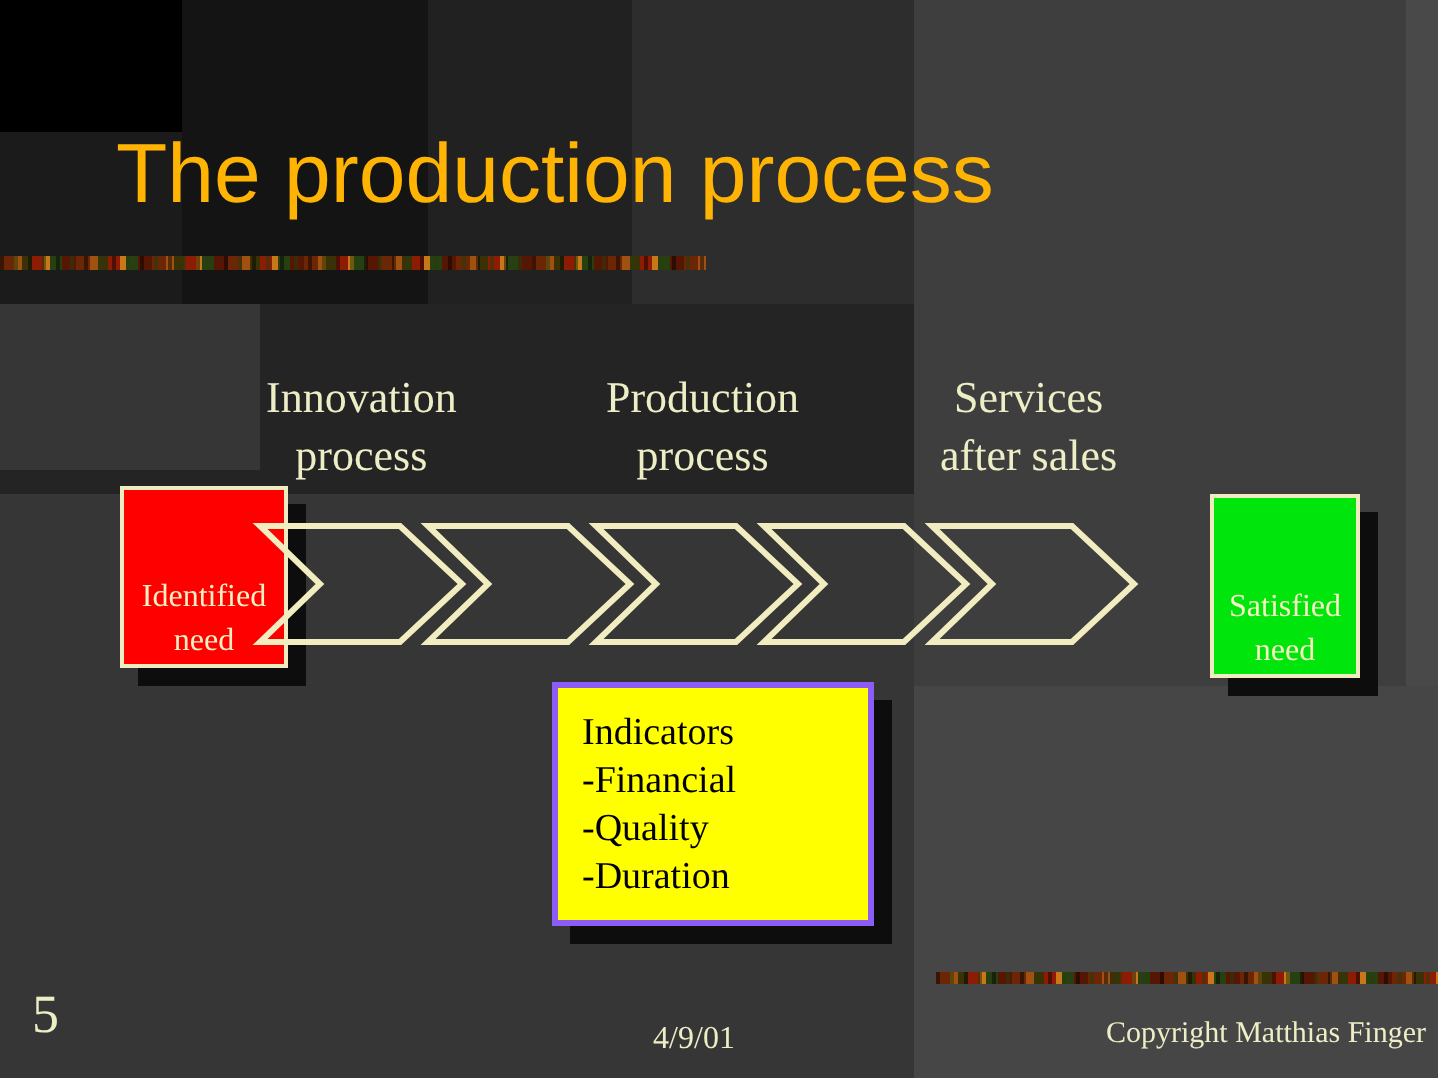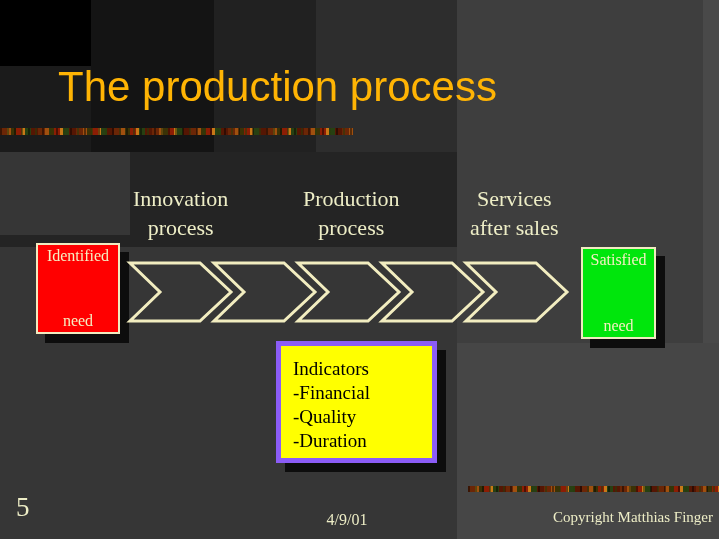--- a/index.html
+++ b/index.html
@@ -41,31 +41,31 @@
   }
   .stage-innovation { left:133px; }
   .stage-production { left:303px; }
   .stage-services   { left:470px; }
   .stage-label span { display:block;text-align:center; }
 
   .need-box {
     position:absolute; box-sizing:border-box;
     border:2px solid #F0EBC0; box-shadow:9px 9px 0 #0d0d0d;
     color:#F5EFC2; text-align:center; font-size:16px; line-height:22px;
-    display:flex; flex-direction:column; justify-content:space-between;
+    display:flex; flex-direction:column; justify-content:flex-end;margin-left:24px;
   }
   .identified-box { left:36px;  top:243px; width:84px; height:91px; background:#FF0000; }
-  .satisfied-box  { left:581px; top:247px; width:75px; height:92px; background:#00E60C;gap:20px; }
+  .satisfied-box  { left:581px; top:247px; width:75px; height:92px; background:#00E60C; }
 
   .chevrons { position:absolute; left:124px; top:261px; }
   .chevrons polygon { fill:none; stroke:#F2EDC0; stroke-width:3; stroke-linejoin:miter; }
 
   .indicators-box {
     position:absolute; left:276px; top:341px; width:161px; height:122px;
-    box-sizing:border-box; background:#FFFF00; border:5px solid #8b5cf6;
+    box-sizing:border-box; background:#FFFF00; border:3px solid #8b5cf6;
     box-shadow:9px 9px 0 #0d0d0d; color:#000;
     font-size:19px; line-height:24px; padding:11px 0 0 12px;
   }
   .indicators-box div { white-space:nowrap; }
 
   .page-number { position:absolute; left:16px; top:492px; font-size:27px; color:#EDEDC6; }
   .slide-date  { position:absolute; left:297px; top:511px; width:100px; text-align:center;
                  font-size:16px; color:#EDEDC6; }
   .copyright   { position:absolute; left:553px; top:509px; width:152px; text-align:right;
                  font-size:15px; color:#EDEDC6; white-space:nowrap; }

